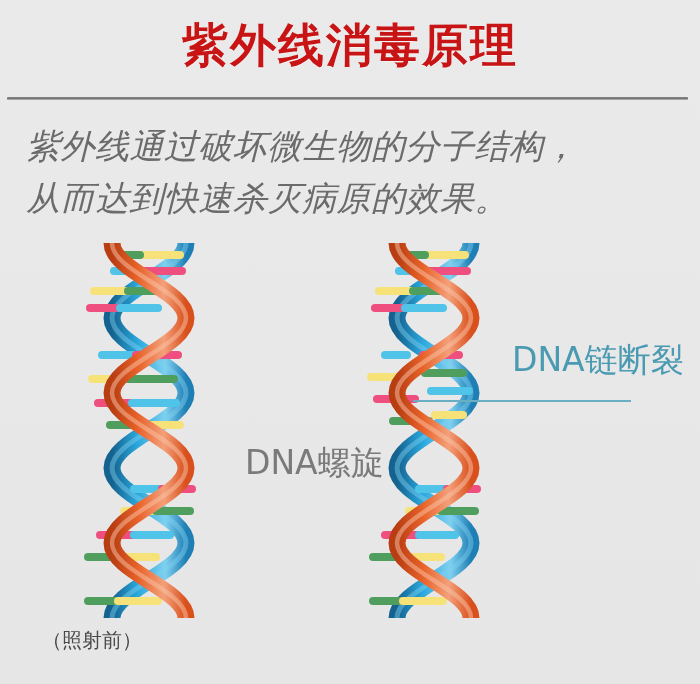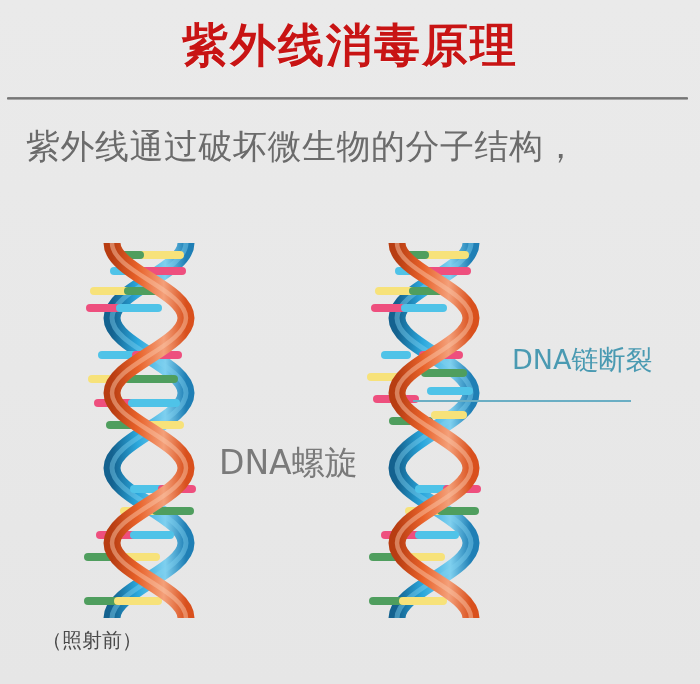--- a/index.html
+++ b/index.html
@@ -32,32 +32,32 @@
 
   
   .intro{
     position:absolute;left:26px;top:120px;width:660px;
     color:#6b6b6b;
     font-size:34px;
     line-height:52px;
     letter-spacing:.5px;
     font-family:"DejaVu Sans","Liberation Sans",sans-serif;
   }
-  .intro .ln{display:block;white-space:nowrap;}
+  .intro .ln{display:block;white-space:nowrap;font-style:italic;}
 
   
   .lbl-helix{
-    position:absolute;left:219px;top:443px;
+    position:absolute;left:245px;top:443px;
     color:#7a7a7a;font-size:33px;line-height:40px;
     font-family:"DejaVu Sans","Liberation Sans",sans-serif;
     white-space:nowrap;
   }
   .lbl-break{
     position:absolute;left:512px;top:340px;
-    color:#4a9ab2;font-size:27px;line-height:40px;
+    color:#4a9ab2;font-size:33px;line-height:40px;
     font-family:"DejaVu Sans","Liberation Sans",sans-serif;
     white-space:nowrap;
   }
   .leader{
     position:absolute;left:413px;top:400px;width:218px;height:2px;
     background:#6aaec4;
   }
 
   .cap{
     position:absolute;top:618px;
@@ -76,20 +76,21 @@
 </head>
 <body>
 
 <div id="page">
 
   <div class="title">紫外线消毒原理</div>
   <div class="divider"></div>
 
   <div class="intro">
     <span class="ln">紫外线通过破坏微生物的分子结构，</span>
+    <span class="ln">从而达到快速杀灭病原的效果。</span>
   </div>
 
   <svg class="helix" id="helix-left" viewBox="0 0 150 375">
     <defs>
       <linearGradient id="orgA" x1="0" y1="0" x2="1" y2="0">
         <stop offset="0%" stop-color="#b83d12"></stop>
         <stop offset="35%" stop-color="#e8622a"></stop>
         <stop offset="70%" stop-color="#f4a07a"></stop>
         <stop offset="100%" stop-color="#d9501d"></stop>
       </linearGradient>

